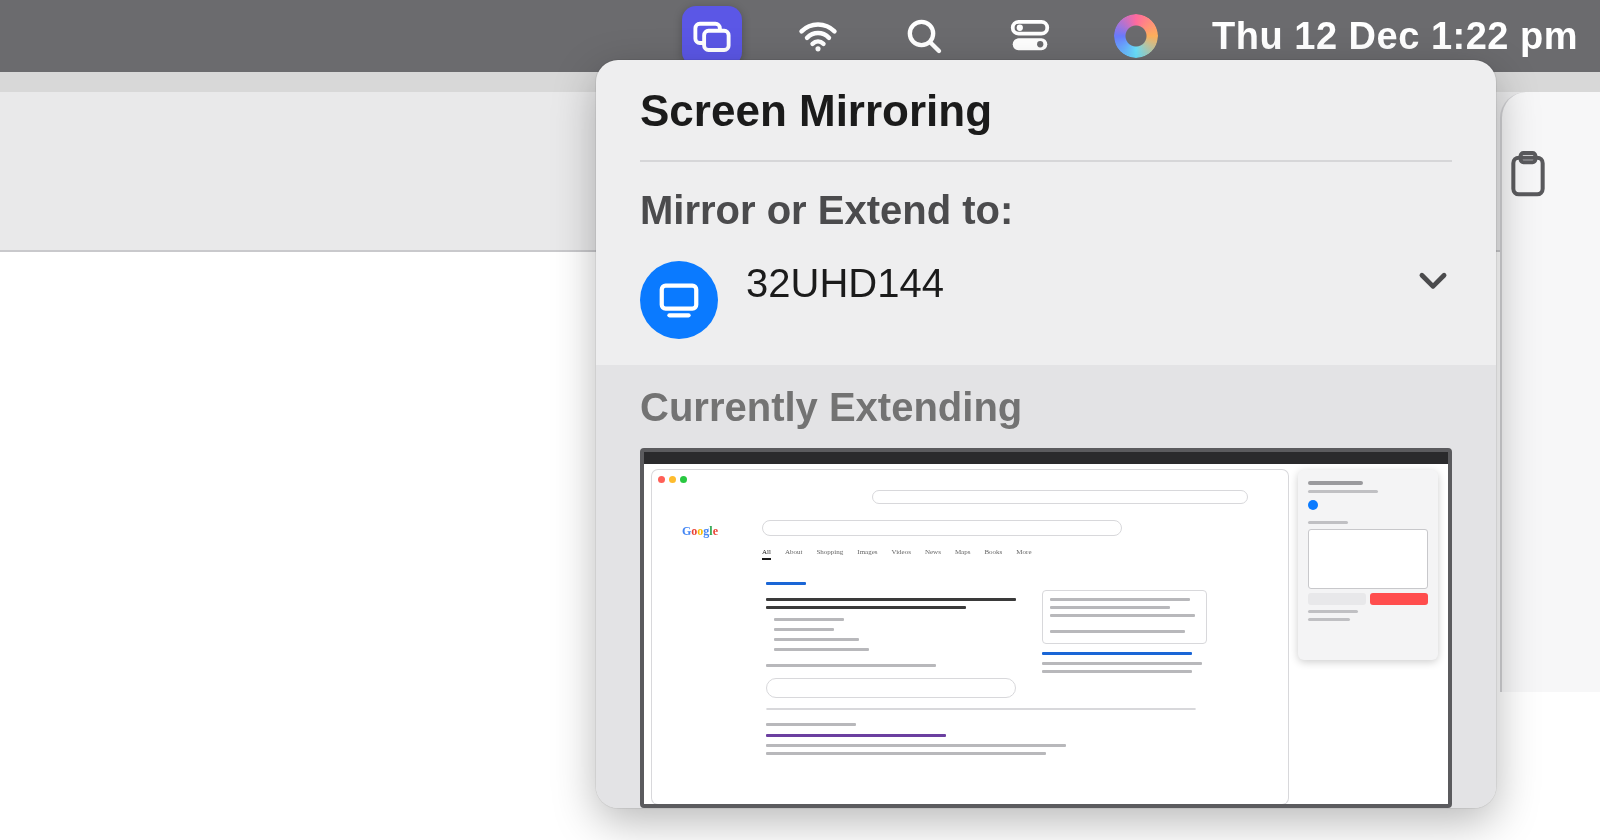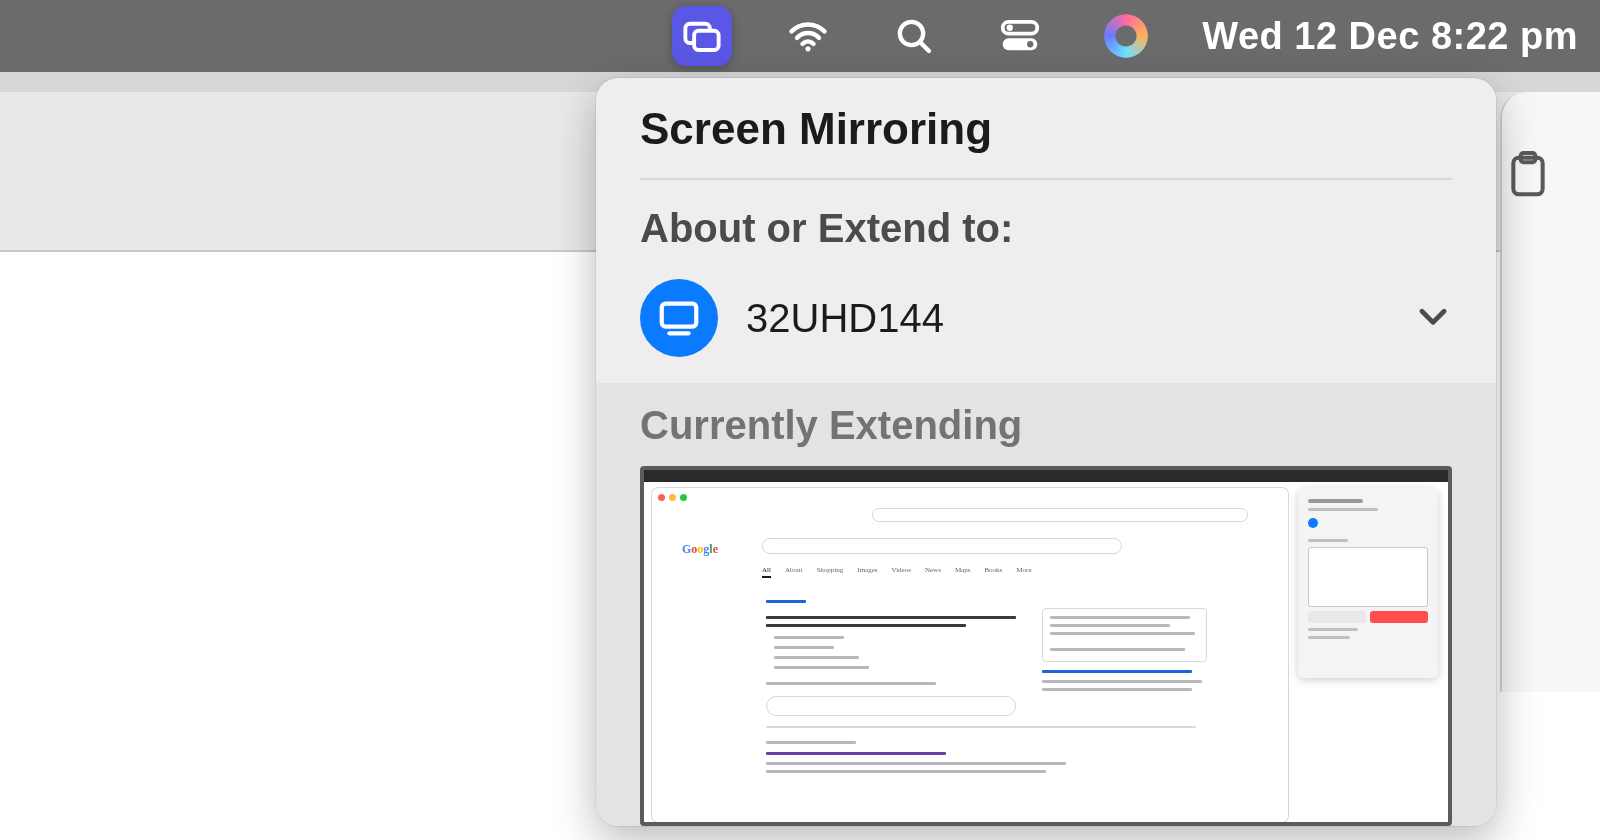--- a/index.html
+++ b/index.html
@@ -39,32 +39,32 @@
   .bg-right-panel {
     position: absolute; right: 0; top: 92px; width: 100px; height: 600px;
     background: #f7f7f8; border-left: 2px solid #d0d0d3; border-top-left-radius: 26px;
   }
   .bg-main {
     position: absolute; left: 0; top: 252px; right: 0; bottom: 0; background: #fff;
   }
 
   
   .panel {
-    position: absolute; left: 596px; top: 78px; width: 900px;
+    position: absolute; left: 596px; top: 60px; width: 900px;
     background: #eeeeef; border-radius: 22px;
     box-shadow: 0 14px 44px rgba(0,0,0,.28), 0 0 0 1px rgba(0,0,0,.06);
     overflow: hidden;
   }
   .panel-inner { padding: 26px 44px 0 44px; }
   .panel-title { font-size: 44px; font-weight: 700; color: #1b1b1b; margin-bottom: 24px; }
   .hr { height: 2px; background: #d6d6d8; margin: 0 0 26px 0; }
   .section-label { font-size: 40px; font-weight: 600; color: #4b4b4d; margin-bottom: 22px; }
 
   .device-row {
-    display: flex; align-items: center; gap: 28px; padding: 6px 0 26px 0;
+    display: flex; gap: 28px; padding: 6px 0 26px 0;
   }
   .device-badge {
     width: 78px; height: 78px; border-radius: 50%; background: #0a7aff;
     display: flex; align-items: center; justify-content: center; flex: 0 0 auto;
   }
   .device-name { font-size: 40px; font-weight: 500; color: #1b1b1b; flex: 1; }
   .chevron { color: #4b4b4d; }
 
   .currently {
     background: #e3e3e5; padding: 20px 44px 0 44px;
@@ -150,29 +150,29 @@
       <rect x="3" y="3" width="22" height="7.5" rx="3.75"></rect>
       <circle cx="7.5" cy="6.75" r="2" fill="#fff" stroke="none"></circle>
       <rect x="3" y="13.5" width="22" height="7.5" rx="3.75" fill="#fff" stroke="none"></rect>
       <circle cx="20.5" cy="17.25" r="2" fill="#6b6b6e" stroke="none"></circle>
     </svg>
   </div>
   <div class="mb-item">
     <div class="swirl"></div>
   </div>
   <div class="mb-time">
-    <span>Wed 12 Dec  8:22 pm</span>
+    <span>Thu 12 Dec  1:22 pm</span>
   </div>
 </div>
 
 <div class="panel">
   <div class="panel-inner">
     <div class="panel-title">Screen Mirroring</div>
     <div class="hr"></div>
-    <div class="section-label">About or Extend to:</div>
+    <div class="section-label">Mirror or Extend to:</div>
 
     <div class="device-row">
       <div class="device-badge">
         <svg width="46" height="46" viewBox="0 0 24 24" fill="none" stroke="#fff" stroke-width="2.2" stroke-linejoin="round" stroke-linecap="round">
           <rect x="3" y="4.5" width="18" height="12" rx="2"></rect>
           <line x1="7" y1="20" x2="17" y2="20"></line>
         </svg>
       </div>
       <div class="device-name">32UHD144</div>
       <div class="chevron">

